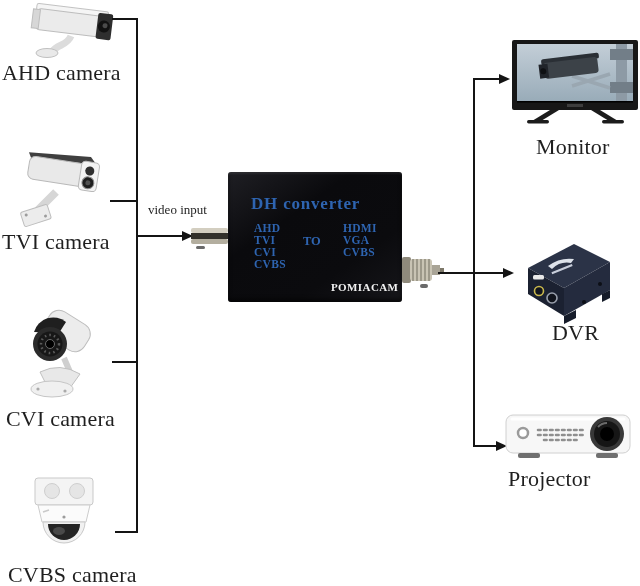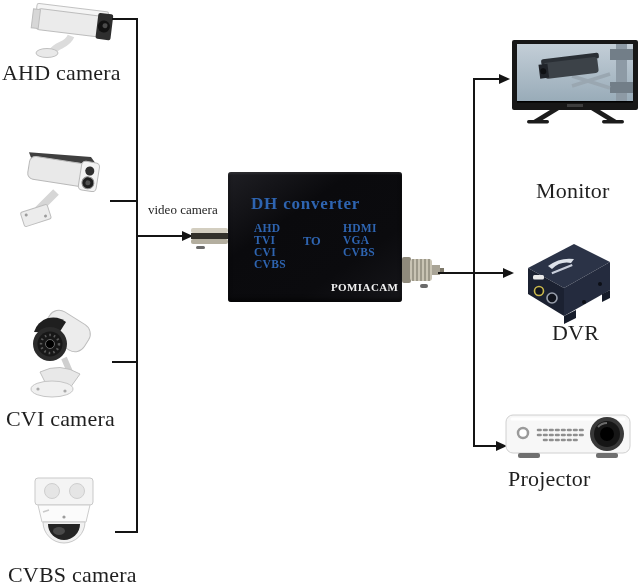--- a/index.html
+++ b/index.html
@@ -76,20 +76,21 @@
         <circle cx="71" cy="33" r="2.5" fill="#505050"></circle>
       </g>
       <path d="M38 46 L20 64" stroke="#d6d6d6" stroke-width="8"></path>
       <g transform="rotate(-18 18 70)">
         <rect x="4" y="62" width="28" height="15" rx="2" fill="#ececec" stroke="#bdbdbd"></rect>
         <circle cx="9" cy="66" r="1.5" fill="#9c9c9c"></circle>
         <circle cx="27" cy="73" r="1.5" fill="#9c9c9c"></circle>
       </g>
     </svg>
   </div>
+  <div class="dev-label" style="left:2px;top:229px;">TVI camera</div>
 
   <div class="devimg" style="left:20px;top:300px;">
     <svg width="78" height="100" viewBox="0 0 78 100">
       <rect x="24" y="16" width="46" height="30" rx="11" transform="rotate(32 47 31)" fill="#ececec" stroke="#bdbdbd"></rect>
       <path d="M14 32 a20 20 0 0 1 32 -10 l-7 11 z" fill="#1f1f1f"></path>
       <circle cx="30" cy="44" r="17" fill="#2b2b2b"></circle>
       <circle cx="30" cy="44" r="12.5" fill="#171717"></circle>
       <circle cx="30" cy="44" r="9" fill="none" stroke="#5a5a5a" stroke-width="2.5" stroke-dasharray="1.6 3"></circle>
       <circle cx="30" cy="44" r="4.5" fill="#000" stroke="#6a6a6a"></circle>
       <path d="M44 58 L50 72" stroke="#cfcfcf" stroke-width="6"></path>
@@ -117,21 +118,21 @@
   <div class="dev-label" style="left:8px;top:562px;">CVBS camera</div>
 
   <div class="vline" style="left:136px;top:18px;height:515px;"></div>
   <div class="hline" style="left:112px;top:18px;width:25px;"></div>
   <div class="hline" style="left:110px;top:200px;width:27px;"></div>
   <div class="hline" style="left:112px;top:361px;width:25px;"></div>
   <div class="hline" style="left:115px;top:531px;width:22px;"></div>
 
   <div class="hline" style="left:137px;top:235px;width:46px;"></div>
   <div class="arrowhead" style="left:182px;top:231px;"></div>
-  <div class="annot" style="left:148px;top:202px;font-size:13px;">video camera</div>
+  <div class="annot" style="left:148px;top:202px;font-size:13px;">video input</div>
 
   <div class="converter"></div>
   <div class="conv-title">DH converter</div>
   <div class="conv-col" style="left:254px;top:222px;">
     <div>AHD</div>
     <div>TVI</div>
     <div>CVI</div>
     <div>CVBS</div>
   </div>
   <div class="conv-to">TO</div>
@@ -191,21 +192,21 @@
         <circle cx="33" cy="28" r="3" fill="#0e1013"></circle>
       </g>
       <rect x="7" y="61" width="116" height="1.5" fill="#000"></rect>
       <rect x="57" y="64" width="16" height="3" fill="#3d3d3d"></rect>
       <path d="M40 70 L22 81 L31 81 L49 70 Z" fill="#1c1c1c"></path>
       <path d="M90 70 L108 81 L99 81 L81 70 Z" fill="#1c1c1c"></path>
       <rect x="17" y="80" width="22" height="3.5" rx="1.7" fill="#1c1c1c"></rect>
       <rect x="92" y="80" width="22" height="3.5" rx="1.7" fill="#1c1c1c"></rect>
     </svg>
   </div>
-  <div class="dev-label" style="left:536px;top:134px;margin-top:44px;">Monitor</div>
+  <div class="dev-label" style="left:536px;top:134px;">Monitor</div>
 
   <div class="devimg" style="left:514px;top:236px;">
     <svg width="102" height="94" viewBox="0 0 102 94">
       <polygon points="14,32 60,8 96,26 50,52" fill="#2b3347"></polygon>
       <polygon points="14,32 50,52 50,80 14,58" fill="#1b2131"></polygon>
       <polygon points="50,52 96,26 96,54 50,80" fill="#242b3e"></polygon>
       <path d="M34 30 q12 -9 26 -7 l-3 4 q-11 -2 -19 6 z" fill="#dde2ea"></path>
       <rect x="37" y="32" width="22" height="2.2" fill="#c8cedb" transform="rotate(-22 48 33)"></rect>
       <rect x="19" y="39" width="11" height="4.5" rx="1.5" fill="#e8e8e8"></rect>
       <circle cx="25" cy="55" r="4.5" fill="#11141d" stroke="#c9b84d" stroke-width="1.6"></circle>

